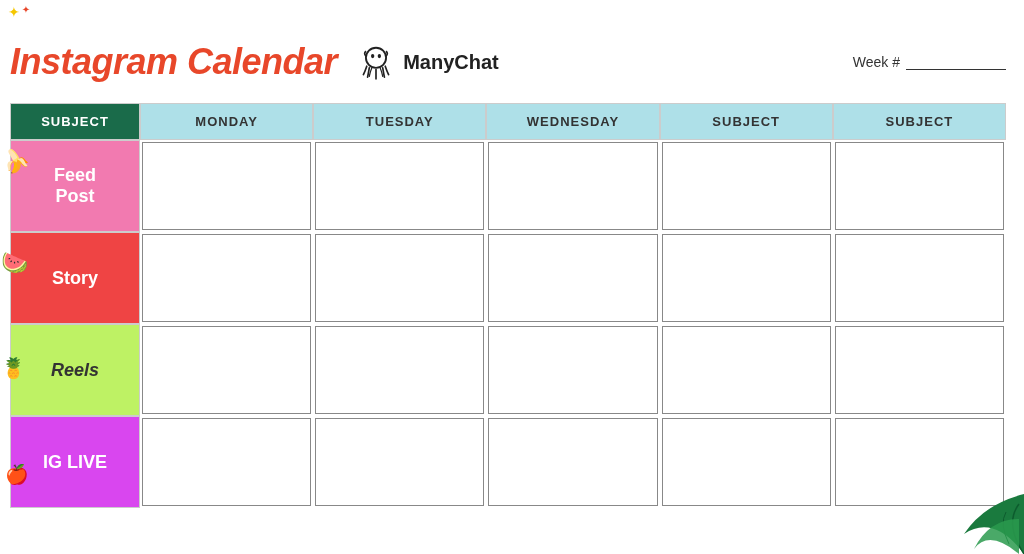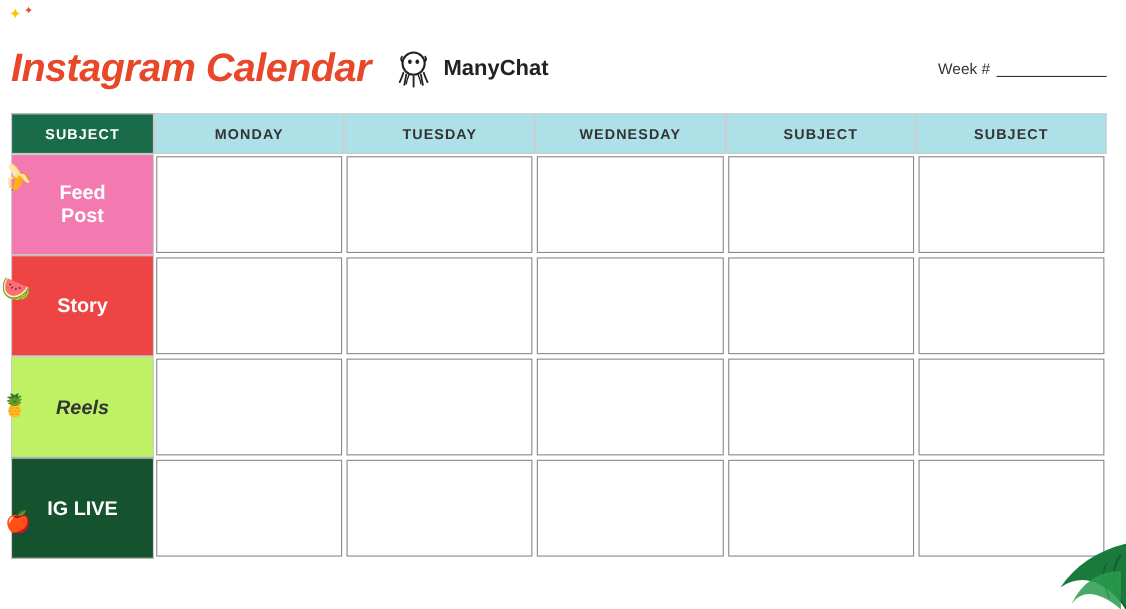--- a/index.html
+++ b/index.html
@@ -171,21 +171,21 @@
       text-align: center;
       border: 1px solid #ccc;
       min-height: 88px;
       padding: 16px;
       font-family: 'Arial Black', Arial, sans-serif;
     }
 
     .row-label.feed-post { background: #f27ab0; }
     .row-label.story { background: #ef4444; }
     .row-label.reels { background: #bef264; color: #333; font-style: italic; }
-    .row-label.ig-live { background: #14532d; }
+    .row-label.ig-live { background: #d946ef; }
 
     .cell {
       border: 1.5px solid #888;
       min-height: 88px;
       background: #fff;
       margin: 2px;
     }
   </style>
 </head>
 <body>

